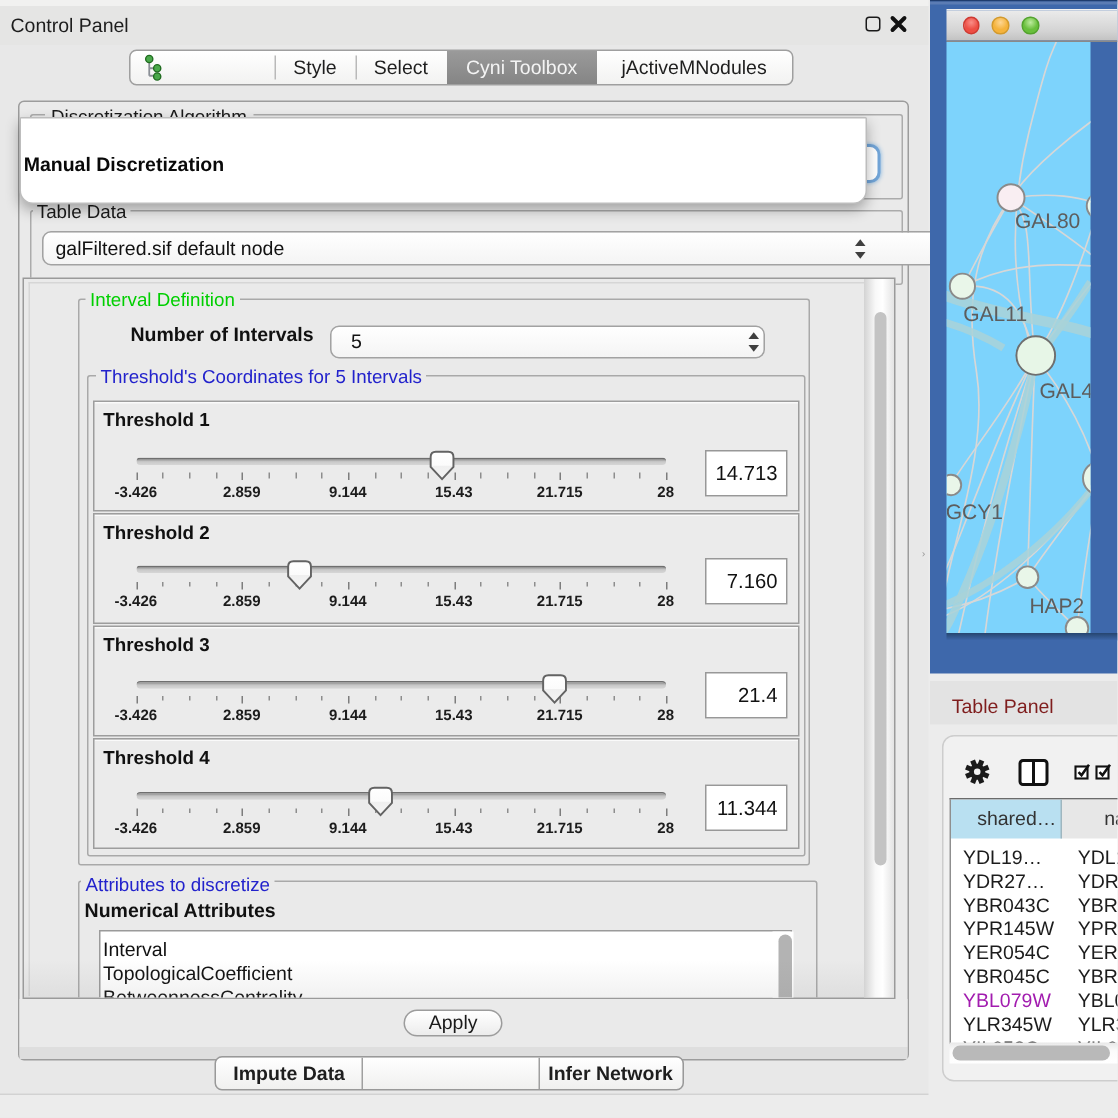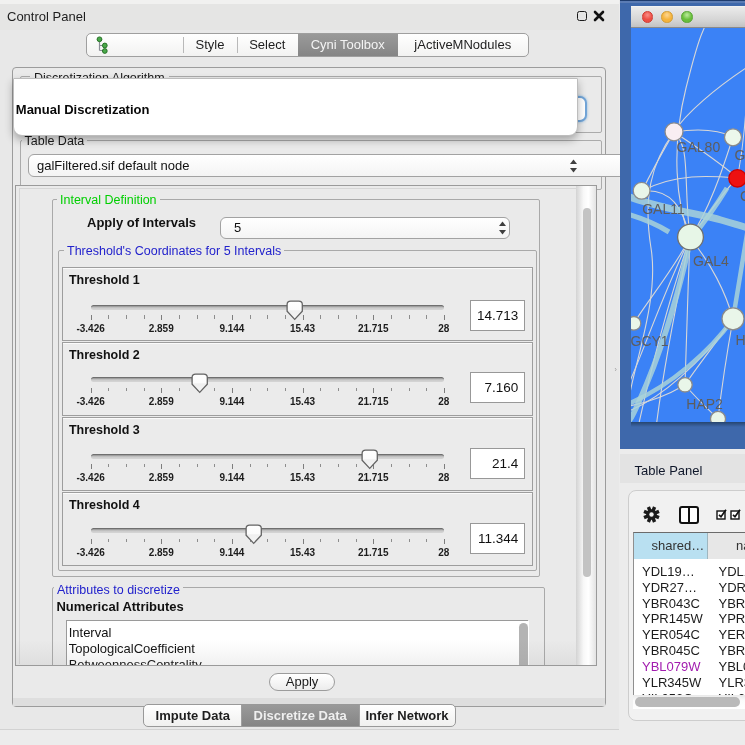--- a/index.html
+++ b/index.html
@@ -41,21 +41,21 @@
 <div class="abs" style="left:8px;top:0;font-size:13px;color:#111;line-height:21px">galFiltered.sif default node</div>
 <svg class="abs" style="left:540px;top:3.5px" width="9" height="14" viewBox="0 0 9 14">
       <path d="M4.5 0.5 L8 5 L1 5 Z" fill="#3f3f3f"></path>
       <path d="M1 9 L8 9 L4.5 13.5 Z" fill="#3f3f3f"></path>
     </svg>
 </div>
 <div class="abs" style="left:15px;top:185px;width:581.5px;height:481px;border:1px solid #9a9a9a;box-sizing:border-box;background:#eaeaea"></div>
 <div class="abs" style="left:18.5px;top:188px;width:557px;height:475px;border:1px solid #d6d6d6;border-right:none;border-bottom:none"></div>
 <div class="abs" style="left:52px;top:198.5px;width:486px;height:376px;border:1px solid #a9a9a9;border-radius:2px"></div>
 <div class="abs" style="left:57px;top:192.5px;background:#eaeaea;padding:0 3px;font-size:12.5px;color:#00cf00">Interval Definition</div>
-<div class="abs" style="left:87px;top:215px;font-weight:bold;font-size:13px;color:#111">Apply of Intervals</div>
+<div class="abs" style="left:87px;top:215px;font-weight:bold;font-size:13px;color:#111">Number of Intervals</div>
 <div class="abs" style="left:220px;top:217px;width:290px;height:22px;background:linear-gradient(#ffffff,#f4f4f4);border:1px solid #a2a2a2;border-radius:6px;box-sizing:border-box">
 <div class="abs" style="left:13px;top:0;font-size:13px;color:#111;line-height:20px">5</div>
 <svg class="abs" style="left:277px;top:3px" width="9" height="14" viewBox="0 0 9 14">
       <path d="M4.5 0.5 L8 5 L1 5 Z" fill="#3f3f3f"></path>
       <path d="M1 9 L8 9 L4.5 13.5 Z" fill="#3f3f3f"></path>
     </svg>
 </div>
 <div class="abs" style="left:58px;top:250px;width:477px;height:319px;border:1px solid #a9a9a9;border-radius:2px"></div>
 <div class="abs" style="left:64px;top:243.5px;background:#eaeaea;padding:0 3px;font-size:12.5px;color:#2222cc">Threshold's Coordinates for 5 Intervals</div>
 <div style="position:absolute;left:62.3px;top:267px;width:469px;height:71.5px;background:#ebebeb;border:1px solid #9d9d9d;box-shadow:inset 0 1px 0 #fafafa"></div>
@@ -239,39 +239,38 @@
 </div>
 </div>
 <div class="abs" style="left:16px;top:640px;width:560px;height:25px;background:linear-gradient(rgba(120,120,120,0),rgba(120,120,120,0.10))"></div>
 <div class="abs" style="left:576px;top:186px;width:19.5px;height:479px;background:linear-gradient(to right,#d3d3d3,#f8f8f8 38%,#ffffff 62%,#e3e3e3)"></div>
 <div class="abs" style="left:582.9px;top:208px;width:7.8px;height:369px;background:#c3c3c3;border-radius:4px"></div>
 <div class="abs" style="left:13px;top:666px;width:592px;height:31.5px;background:#eaeaea"></div>
 <div class="abs" style="left:268.9px;top:672.5px;width:66.4px;height:18.2px;background:linear-gradient(#ffffff,#f6f6f6 50%,#ececec);border:1px solid #9c9c9c;border-radius:9.5px;box-sizing:border-box;font-size:13px;color:#1a1a1a;text-align:center;line-height:16.5px">Apply</div>
 <div class="abs" style="left:13px;top:697.5px;width:592px;height:8.5px;background:#dedede"></div>
 <div class="abs" style="left:143.2px;top:703.5px;width:311px;height:21px;border:1px solid #999;border-radius:5px;background:linear-gradient(#ffffff,#f0f0ef);overflow:hidden">
     <div class="abs" style="left:0.0px;top:0;width:97.2px;height:21px;color:#1e1e1e;font-size:13px;font-weight:bold;text-align:center;line-height:21px">Impute Data</div>
-    <div class="abs" style="left:97.2px;top:0;width:117.5px;height:21px;background:linear-gradient(#9a9a9a,#858585);color:#efefef;font-size:13px;font-weight:bold;text-align:center;line-height:21px">Discretize Data</div>
     <div class="abs" style="left:214.7px;top:0;width:96.3px;height:21px;color:#1e1e1e;font-size:13px;font-weight:bold;text-align:center;line-height:21px">Infer Network</div>
     <div class="abs" style="left:97.2px;top:0;width:1px;height:21px;background:#9f9f9f"></div>
     <div class="abs" style="left:214.7px;top:0;width:1px;height:21px;background:#9f9f9f"></div>
   </div>
 <div class="abs" style="left:0;top:729px;width:619px;height:1px;background:#d2d2d2"></div>
 <div class="abs" style="left:13.3px;top:77.9px;width:564.7px;height:58.6px;background:#ffffff;border:1px solid #bdbdbd;border-radius:1px 1px 9px 9px;box-shadow:0 4px 9px rgba(0,0,0,0.3);box-sizing:border-box">
 <div class="abs" style="left:1.5px;top:23.6px;font-weight:bold;font-size:13px;color:#090909">Manual Discretization</div>
 </div>
 <div class="abs" style="left:614.5px;top:366.5px;width:5px;height:6px;color:#999;font-size:7px;line-height:6px">›</div>
 <div class="abs" style="left:620px;top:0;width:125px;height:449px;background:#3e68ab">
 <div class="abs" style="left:0;top:0;width:125px;height:1px;background:#1e3c6e"></div>
 <div class="abs" style="left:0;top:1px;width:125px;height:2px;background:#5b7cb4"></div>
 </div>
 <div class="abs" style="left:631px;top:6px;width:114px;height:21.5px;background:linear-gradient(#ebebeb,#d3d3d3 70%,#c2c2c2);border-top:1px solid #f2f2f2;border-bottom:1px solid #8a8a8a;box-sizing:border-box"></div>
 <div class="abs" style="left:641.5px;top:11.4px;width:11.4px;height:11.4px;border-radius:50%;background:radial-gradient(circle at 50% 30%, #f98e88 0%, #ed4e44 55%, #ed4e44);border:0.8px solid #ce3a32;box-sizing:border-box"></div>
 <div class="abs" style="left:661.4px;top:11.4px;width:11.4px;height:11.4px;border-radius:50%;background:radial-gradient(circle at 50% 30%, #fdd693 0%, #f5b33c 55%, #f5b33c);border:0.8px solid #d29a2e;box-sizing:border-box"></div>
 <div class="abs" style="left:681.3px;top:11.4px;width:11.4px;height:11.4px;border-radius:50%;background:radial-gradient(circle at 50% 30%, #bdeb9e 0%, #69bf3c 55%, #69bf3c);border:0.8px solid #53a32e;box-sizing:border-box"></div>
-<div class="abs" style="left:631px;top:27.5px;width:114px;height:394.5px;background:#3b82f6;overflow:hidden">
+<div class="abs" style="left:631px;top:27.5px;width:96px;height:394.5px;background:#7dd3fc;overflow:hidden">
 <svg width="114" height="395" viewBox="0 0 114 395" style="position:absolute;left:0;top:0">
 <g fill="none" stroke="#d7d7d7" stroke-width="1.1">
 <path d="M 115 40 C 85 60, 55 85, 43 104"></path>
 <path d="M 43 104 C 20 135, 12 170, 20 220 S 5 330, -2 370"></path>
 <path d="M 43 104 C 70 100, 90 103, 102 109"></path>
 <path d="M 43 104 C 60 120, 52 150, 59 210"></path>
 <path d="M 43 104 C 75 125, 95 140, 106.5 150"></path>
 <path d="M 11 163 C 25 135, 35 118, 43 104"></path>
 <path d="M 11 163 C 45 145, 80 148, 106.5 150"></path>
 <path d="M 11 163 C 40 160, 52 180, 59 210"></path>
@@ -317,21 +316,21 @@
 <text x="11.2" y="186">GAL11</text>
 <text x="62" y="237.5">GAL4</text>
 <text x="-0.5" y="318">GCY1</text>
 <text x="104.6" y="317">HA</text>
 <text x="55.3" y="380.5">HAP2</text>
 </g>
 </svg>
 </div>
 <div class="abs" style="left:631px;top:422px;width:114px;height:5px;background:linear-gradient(#26456f,#3e68ab)"></div>
 <div class="abs" style="left:620px;top:453.5px;width:125px;height:29px;background:#e3e3e3"></div>
-<div class="abs" style="left:634.5px;top:462.5px;font-size:13px;color:#0f172a">Table Panel</div>
+<div class="abs" style="left:634.5px;top:462.5px;font-size:13px;color:#7f1d1d">Table Panel</div>
 <div class="abs" style="left:628px;top:490px;width:130px;height:230.6px;background:#f1f1f1;border:1px solid #cdcdcd;border-radius:8px;box-sizing:border-box"></div>
 <svg class="abs" style="left:643px;top:506px" width="17" height="17" viewBox="0 0 17 17">
 <line x1="11.73" y1="9.84" x2="15.98" y2="11.60" stroke="#1a1a1a" stroke-width="3.4"></line>
 <line x1="9.84" y1="11.73" x2="11.60" y2="15.98" stroke="#1a1a1a" stroke-width="3.4"></line>
 <line x1="7.16" y1="11.73" x2="5.40" y2="15.98" stroke="#1a1a1a" stroke-width="3.4"></line>
 <line x1="5.27" y1="9.84" x2="1.02" y2="11.60" stroke="#1a1a1a" stroke-width="3.4"></line>
 <line x1="5.27" y1="7.16" x2="1.02" y2="5.40" stroke="#1a1a1a" stroke-width="3.4"></line>
 <line x1="7.16" y1="5.27" x2="5.40" y2="1.02" stroke="#1a1a1a" stroke-width="3.4"></line>
 <line x1="9.84" y1="5.27" x2="11.60" y2="1.02" stroke="#1a1a1a" stroke-width="3.4"></line>
 <line x1="11.73" y1="7.16" x2="15.98" y2="5.40" stroke="#1a1a1a" stroke-width="3.4"></line>

